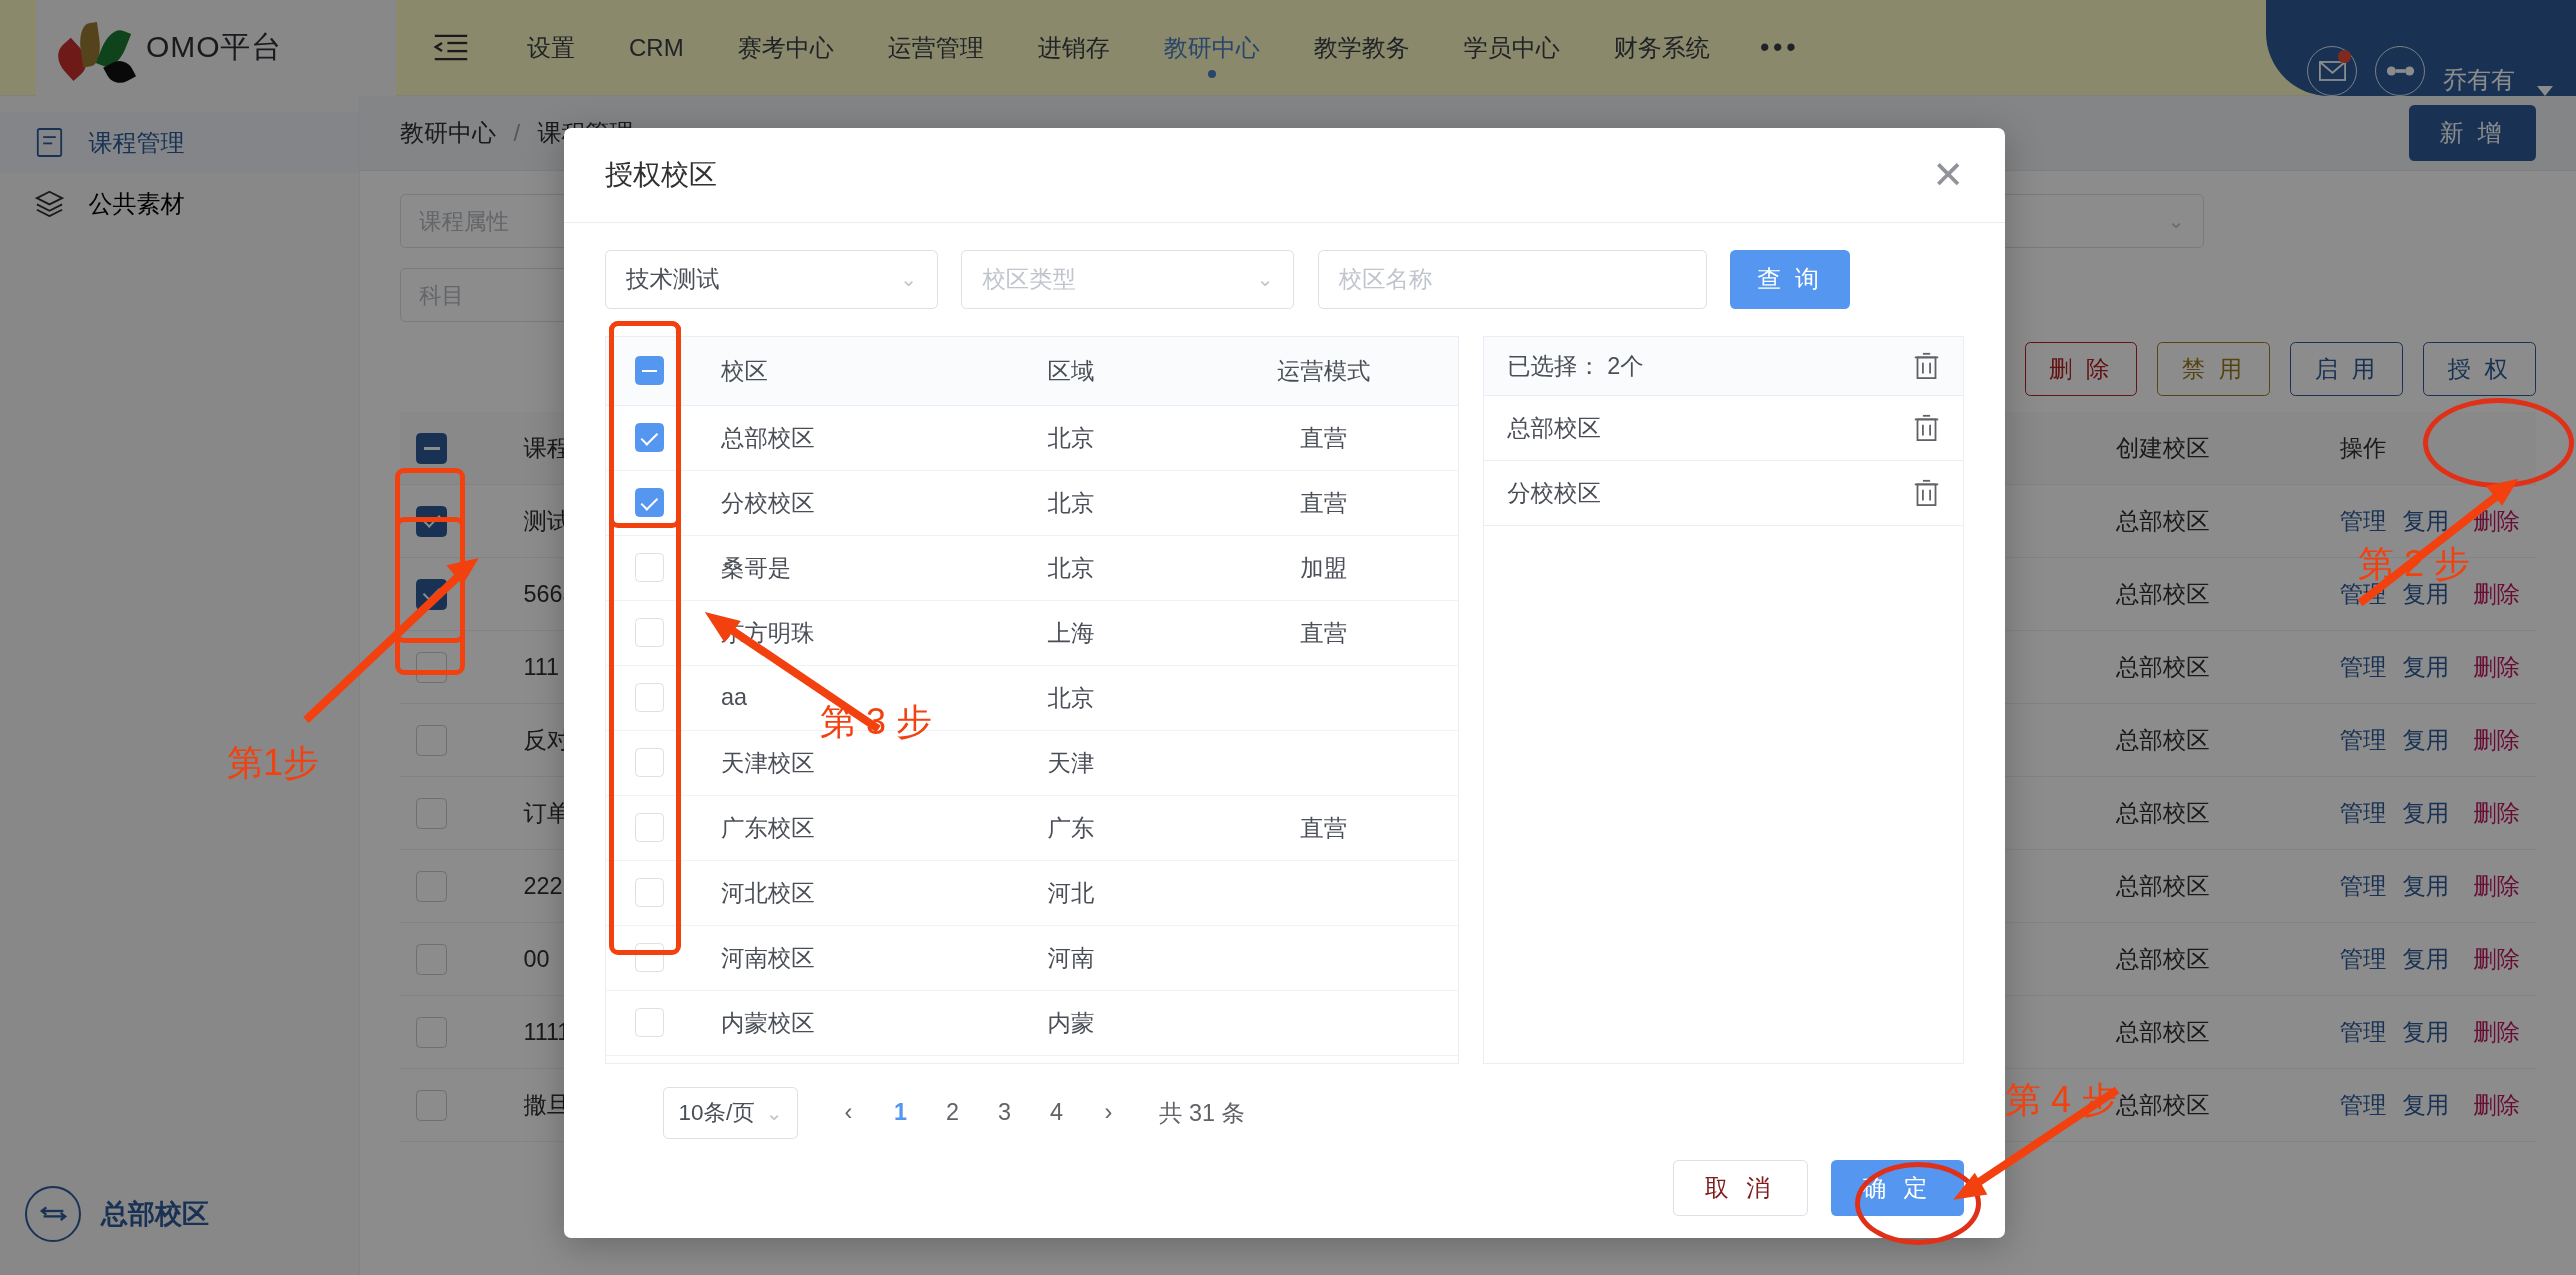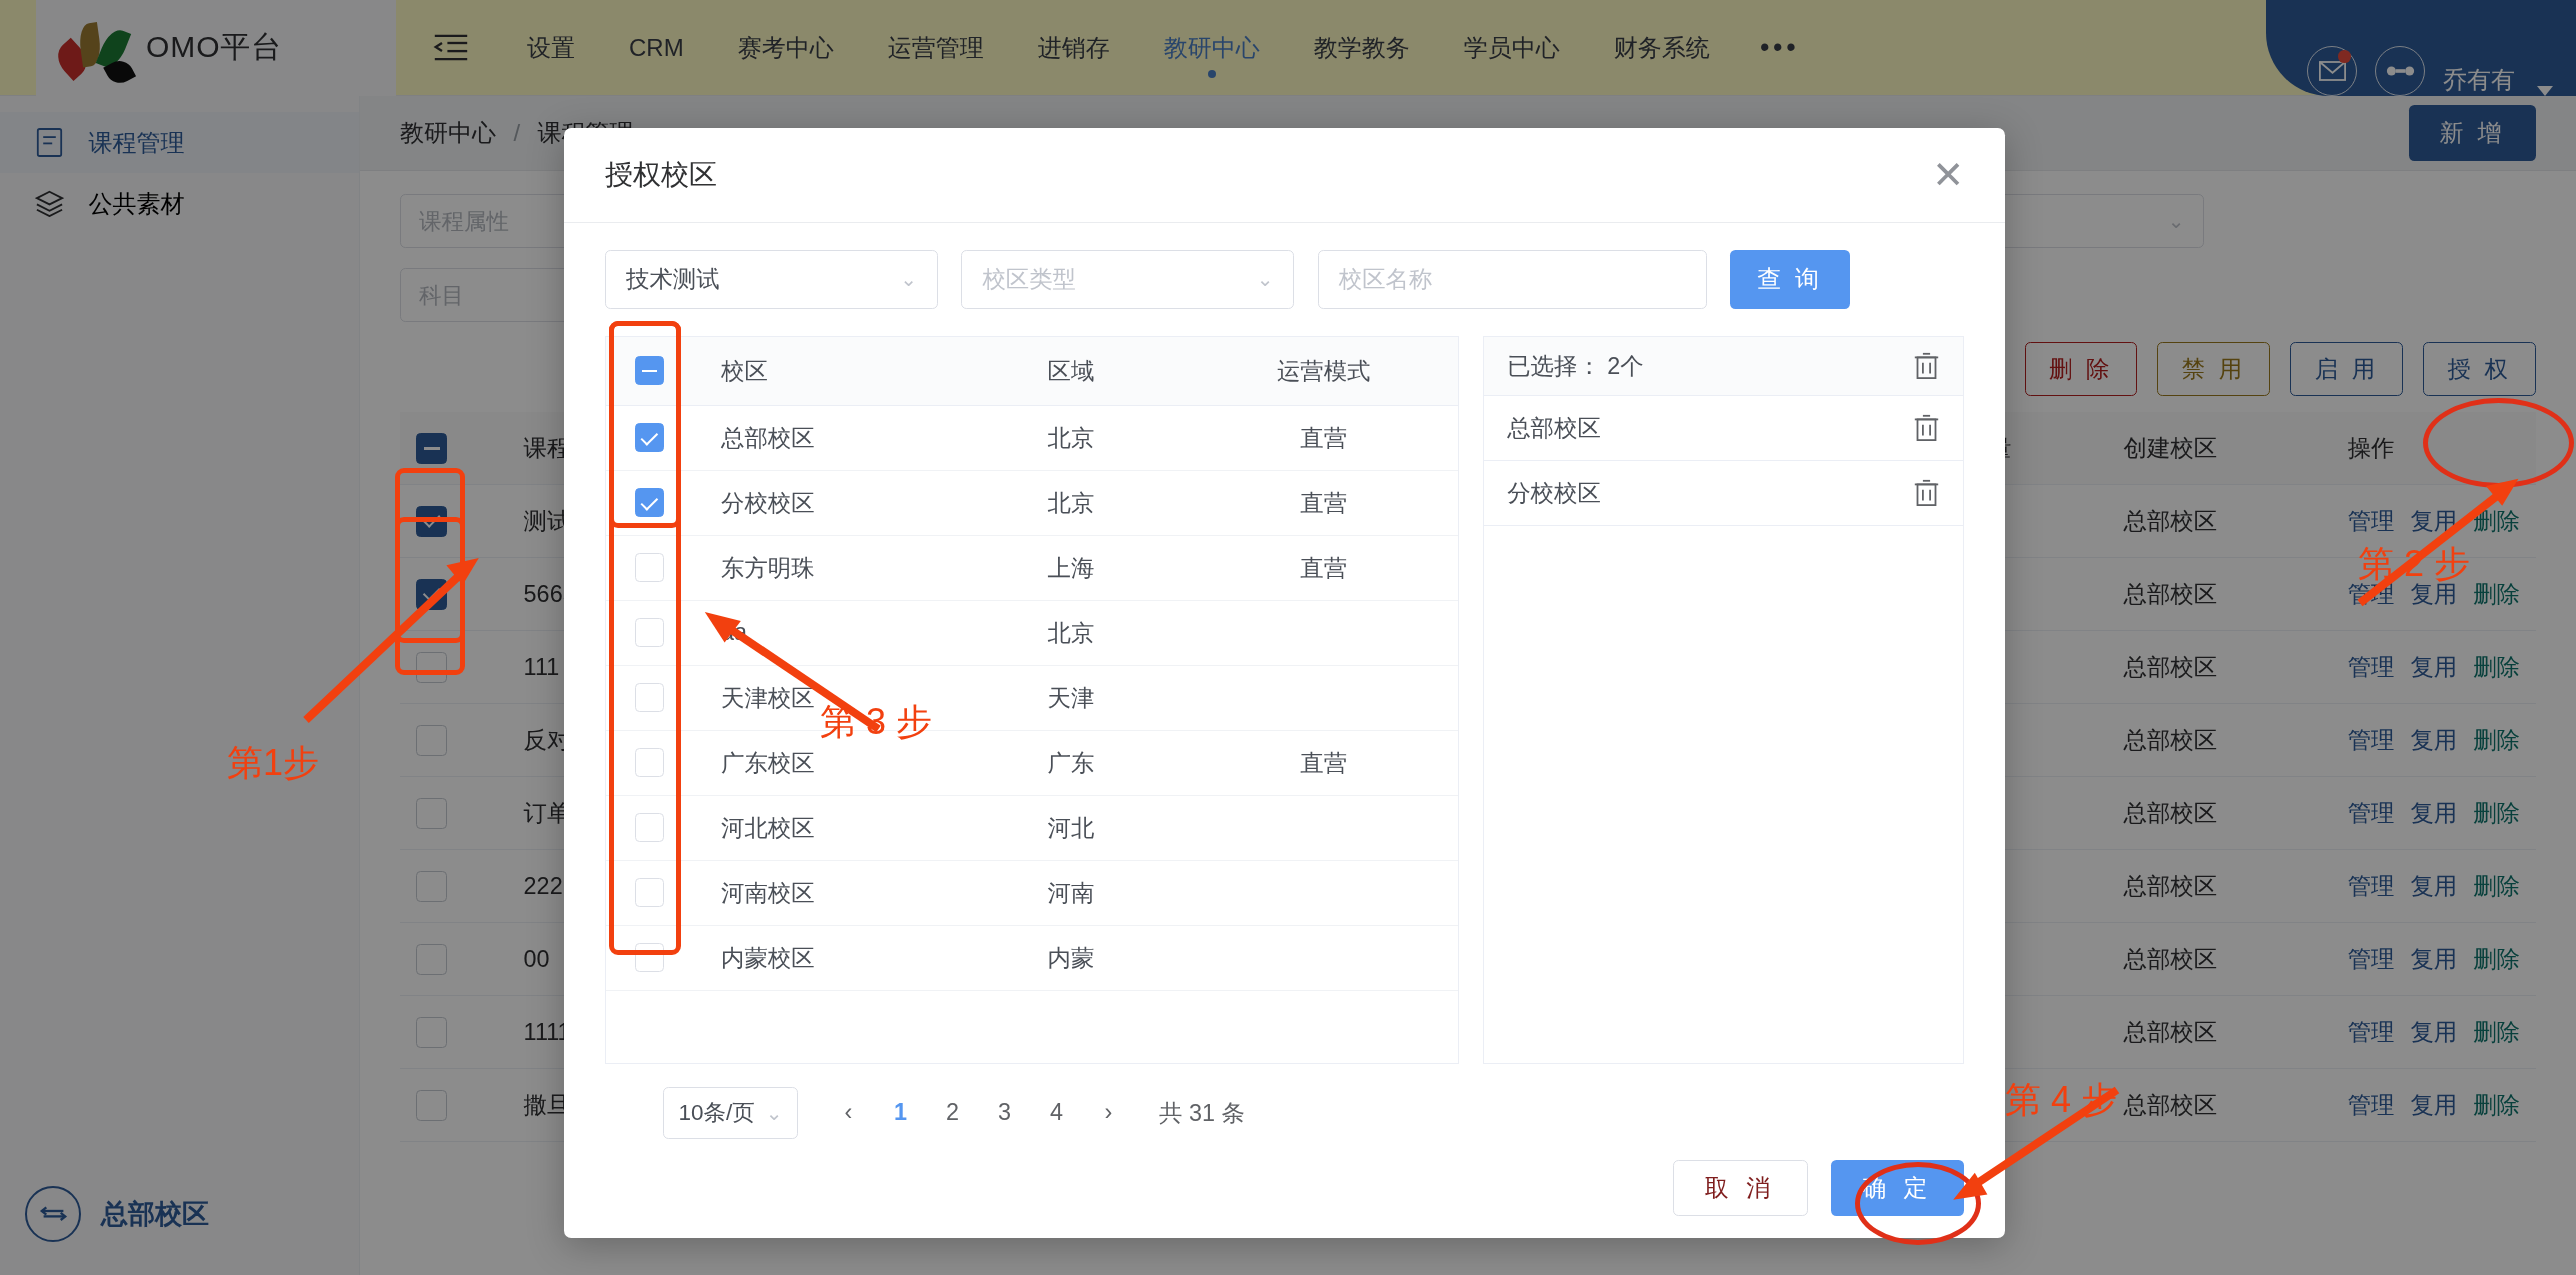--- a/index.html
+++ b/index.html
@@ -93,21 +93,21 @@
 
   table.bg-table { width: 100%; border-collapse: collapse; font-size: 23.4px; color:#303133;}
   table.bg-table th { background:#fafafa; font-weight: 500; text-align:left; padding: 20px 16px; border-bottom:0.9px solid #ebeef5;}
   table.bg-table td { padding: 20px 16px; border-bottom:0.9px solid #ebeef5; white-space: nowrap;}
   .cb { width: 31px; height: 31px; border:0.9px solid #c5cad1; border-radius: 4.5px; background:#fff; display:inline-block; vertical-align:middle;}
   .cb.checked { background:#2e5c9a; border-color:#2e5c9a; position:relative;}
   .cb.checked::after { content:""; position:absolute; left:10px; top:4.5px; width:7.2px; height:14.4px; border:solid #fff; border-width: 0 2.7px 2.7px 0; transform: rotate(45deg);}
   .cb.indet { background:#2e5c9a; border-color:#2e5c9a; position:relative;}
   .cb.indet::after { content:""; position:absolute; left:7.2px; top:13.5px; width:16px; height:2.7px; background:#fff;}
   .lnk { color:#2e5c9a; margin-right: 16px; }
-  .lnk.red { color:#0f766e; margin-right:0;}
+  .lnk.red { color:#be185d; margin-right:0;margin-left:8px;}
   .num-blue { color:#2e5c9a; }
 
   
   .modal {
     position: absolute; z-index: 100; left: 564px; top: 128px; width: 1441px; height: 1110px;
     background: #fff; border-radius: 7.2px; box-shadow: 0 7.2px 36px rgba(0,0,0,.25);
     display: flex; flex-direction: column;
   }
   .modal-head { height: 101px; display:flex; align-items:center; padding: 0 41px; border-bottom:0.9px solid #eaecef; }
   .modal-title { font-size: 28px; color:#303133; }
@@ -449,20 +449,26 @@
                 <td><span class="mcb checked"></span></td>
                 <td>总部校区</td>
                 <td>北京</td>
                 <td>直营</td>
               </tr>
               <tr>
                 <td><span class="mcb checked"></span></td>
                 <td>分校校区</td>
                 <td>北京</td>
                 <td>直营</td>
+              </tr>
+              <tr>
+                <td><span class="mcb"></span></td>
+                <td>桑哥是</td>
+                <td>北京</td>
+                <td>加盟</td>
               </tr>
               <tr>
                 <td><span class="mcb"></span></td>
                 <td>东方明珠</td>
                 <td>上海</td>
                 <td>直营</td>
               </tr>
               <tr>
                 <td><span class="mcb"></span></td>
                 <td>aa</td>

